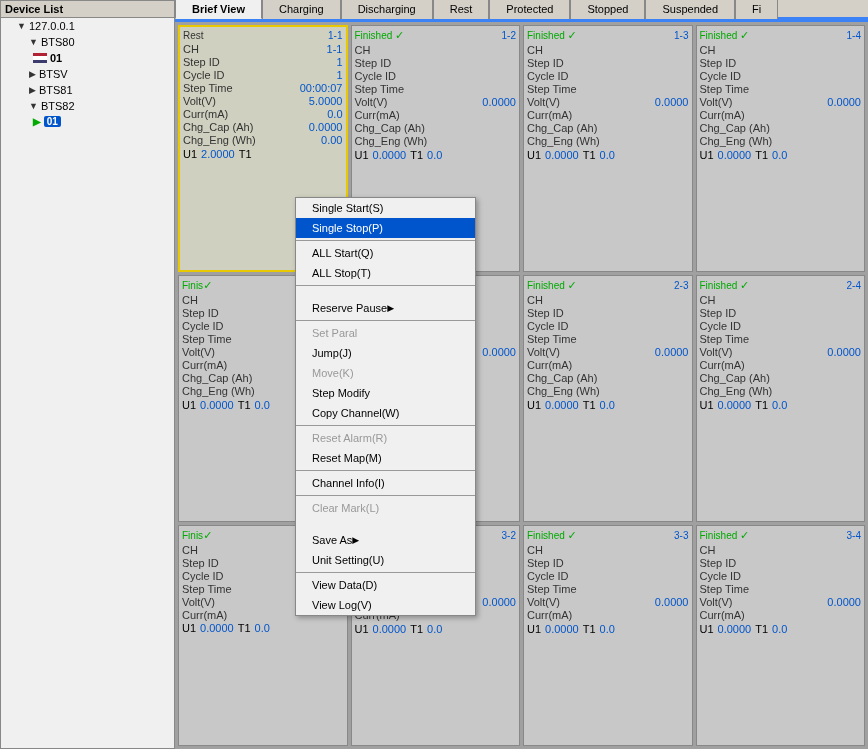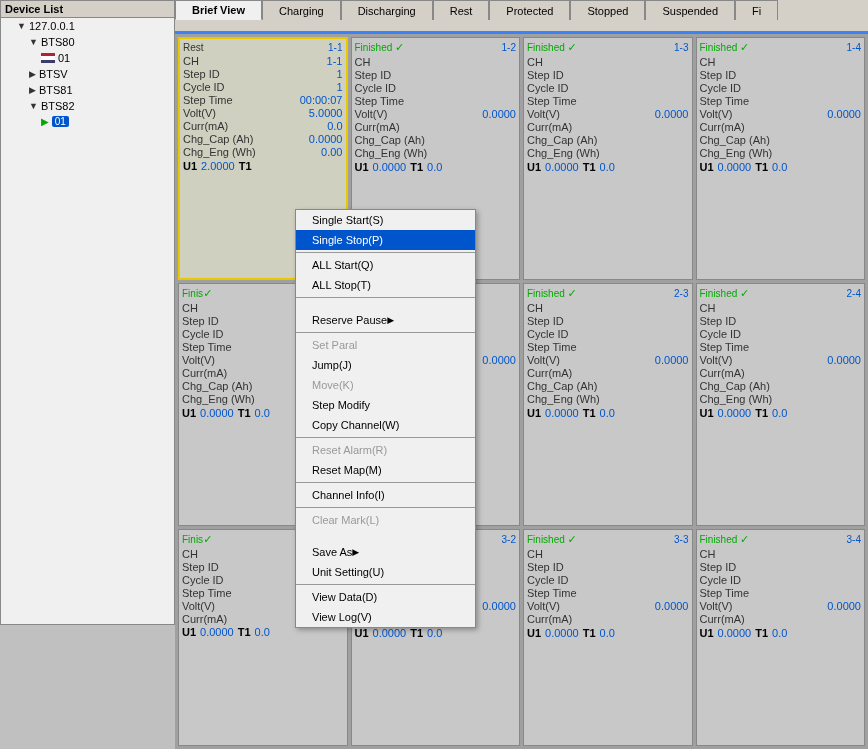--- a/index.html
+++ b/index.html
@@ -4,60 +4,60 @@
   <style>
     * { box-sizing: border-box; margin: 0; padding: 0; font-family: Arial, sans-serif; font-size: 11px; }
     body { background: #c0c0c0; width: 868px; height: 749px; overflow: hidden; display: flex; }
 
     
     #sidebar {
       width: 175px;
       min-width: 175px;
       background: #f0f0f0;
       border: 1px solid #888;
-      height: 625px;
+      height: 749px;
       overflow-y: auto;
     }
     #sidebar-title {
       background: #d4d0c8;
       border-bottom: 1px solid #888;
       padding: 2px 4px;
       font-weight: bold;
     }
     .tree-item {
       padding: 2px 4px;
       cursor: pointer;
       display: flex;
       align-items: center;
       gap: 3px;
     }
     .tree-item.indent1 { padding-left: 16px; }
     .tree-item.indent2 { padding-left: 28px; }
-    .tree-item.indent3 { padding-left: 40px; }
+    .tree-item.indent3 { padding-left: 32px; font-weight: bold; }
     .arrow { font-size: 9px; color: #333; }
     .flag-icon { display: inline-block; width: 14px; height: 10px; background: linear-gradient(to bottom, #b22234 33%, #fff 33%, #fff 66%, #3c3b6e 66%); }
     .green-play { color: #00aa00; font-size: 10px; }
     .item-01-badge-blue { background: #0055cc; color: white; padding: 0 3px; border-radius: 2px; font-size: 10px; }
 
     
     #main {
       flex: 1;
       display: flex;
       flex-direction: column;
       height: 749px;
       overflow: hidden;
     }
 
     
     #tabbar {
       display: flex;
       background: #d4d0c8;
-      border-bottom: 3px solid #3b82f6;
-      height: 34px;
-      align-items: flex-start;
+      border-bottom: 5px solid #3b82f6;
+      height: 22px;
+      align-items: center;
     }
     .tab {
       padding: 2px 16px;
       border: 1px solid #888;
       border-bottom: none;
       background: #d4d0c8;
       cursor: pointer;
       height: 20px;
       display: flex;
       align-items: center;
@@ -116,21 +116,21 @@
     .cell-label { color: #333; white-space: nowrap; }
     .cell-value { color: #0055cc; }
 
     .cell-footer {
       display: flex;
       gap: 4px;
       margin-top: 2px;
       font-size: 10px;
     }
     .cell-footer span { color: #0055cc; }
-    .cell-footer .black { color: #000; font-weight: bold; }
+    .cell-footer .black { color: #000; }
 
     
     #context-menu {
       position: absolute;
       top: 175px;
       left: 120px;
       width: 181px;
       background: #f0f0f0;
       border: 1px solid #888;
       box-shadow: 2px 2px 5px rgba(0,0,0,0.3);

